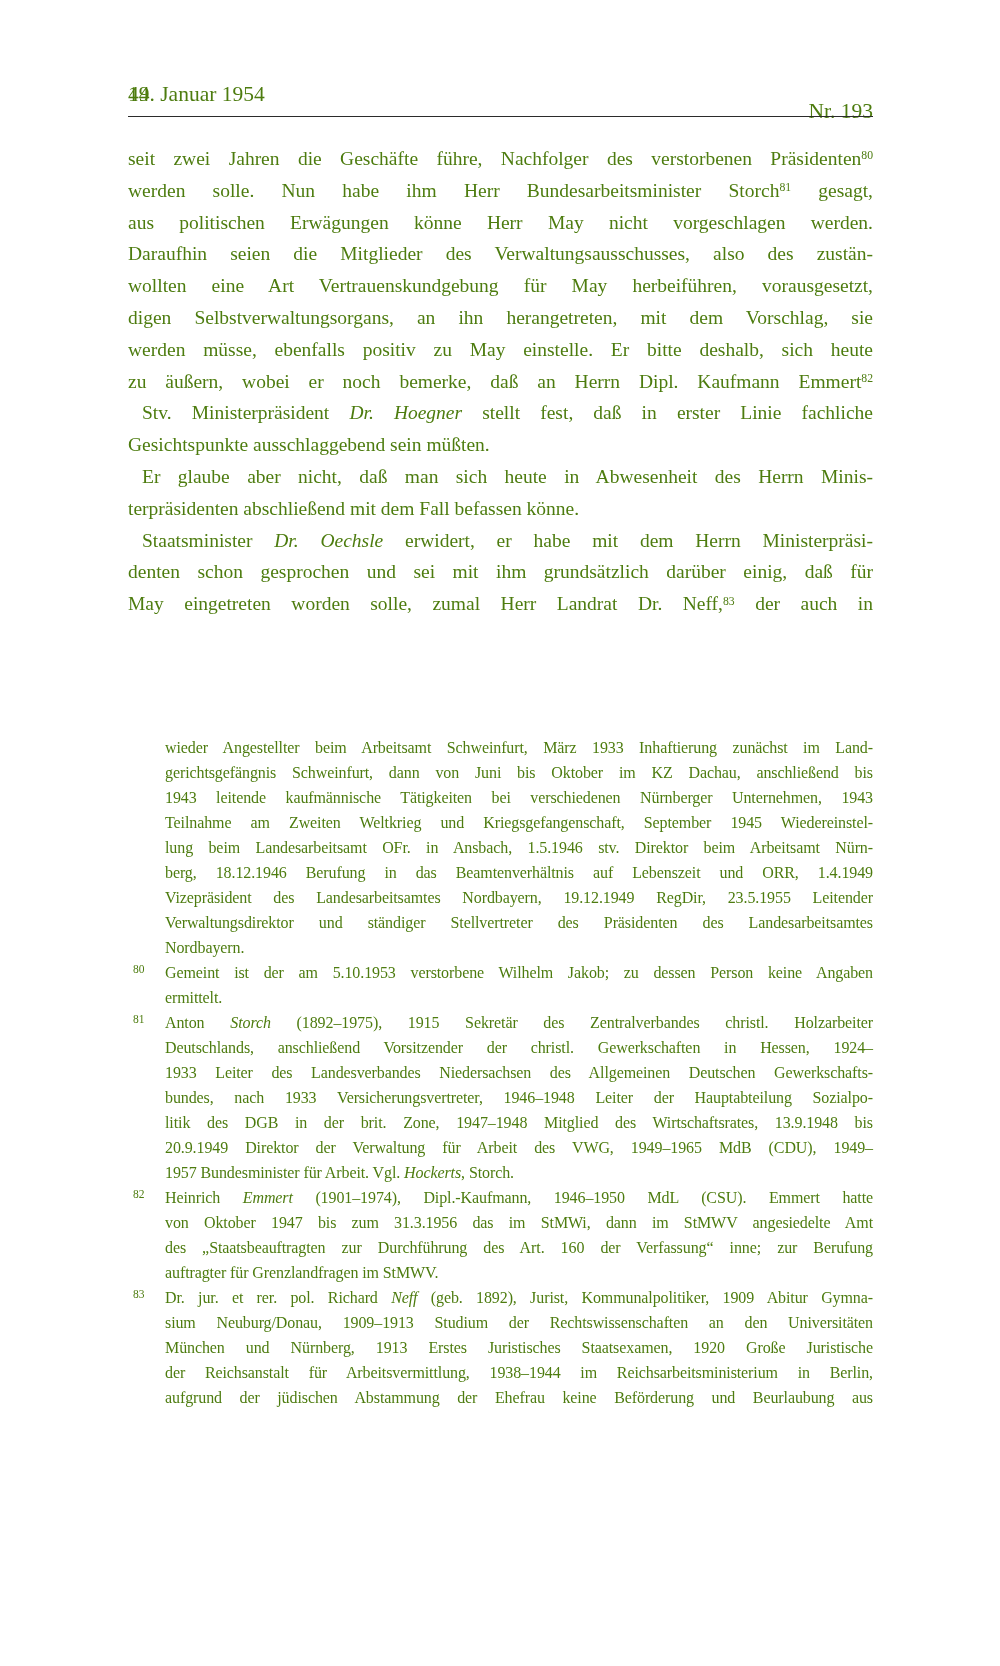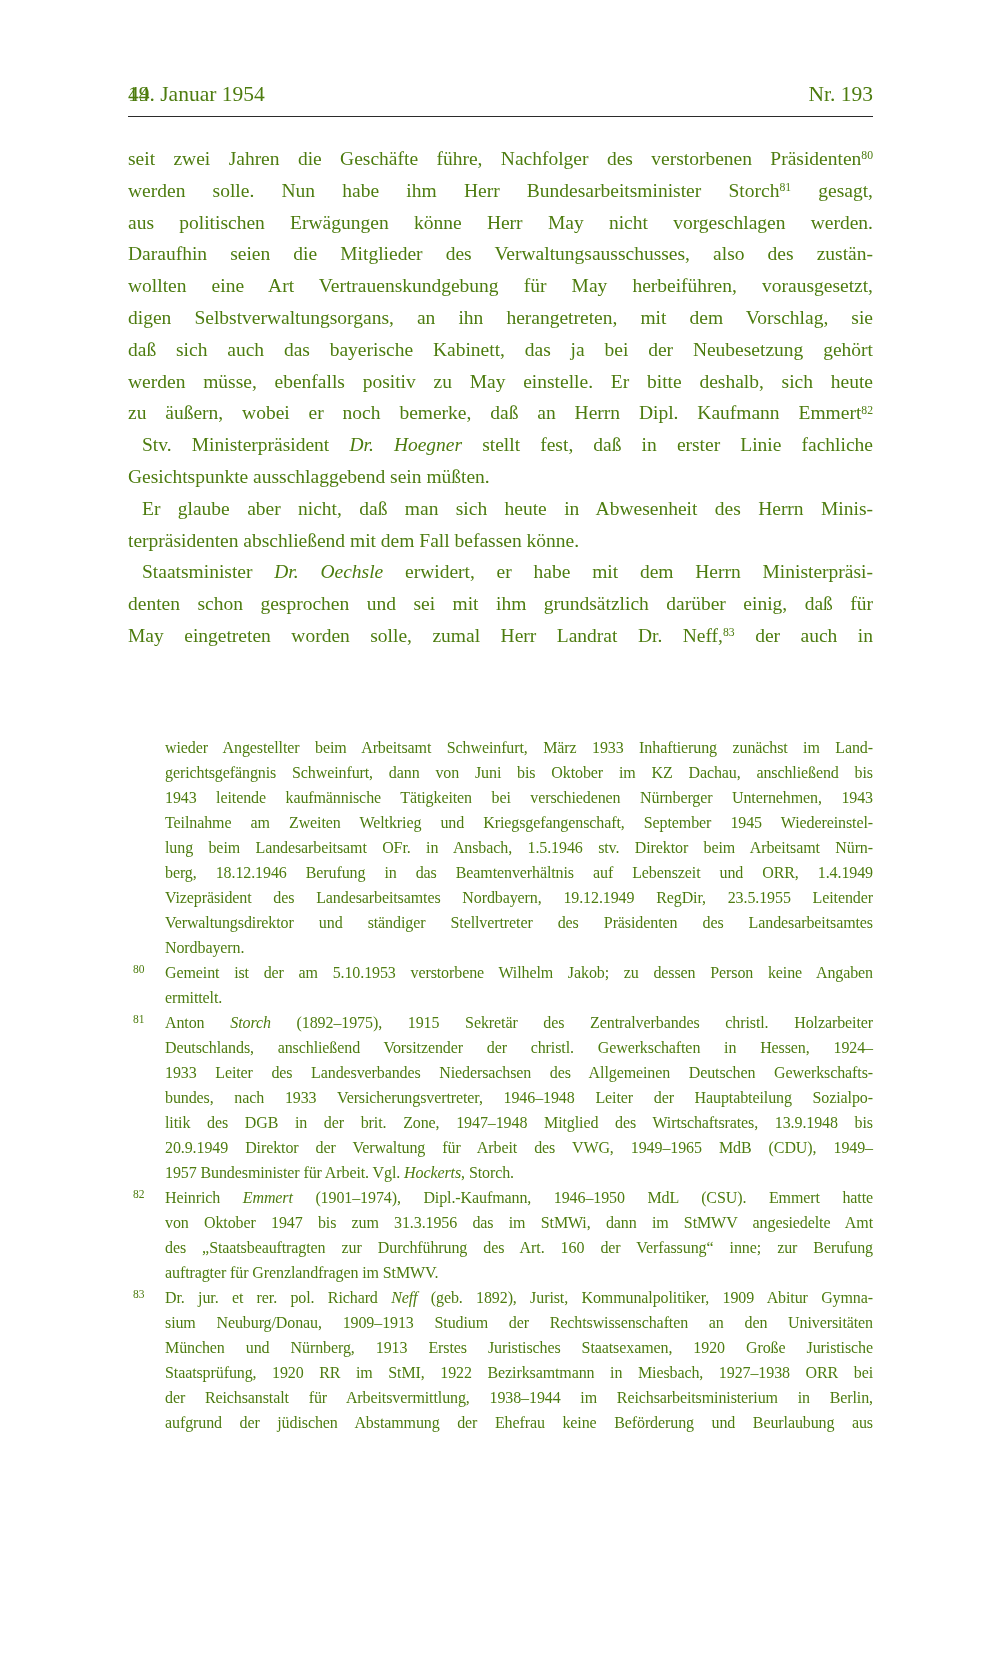--- a/index.html
+++ b/index.html
@@ -15,21 +15,21 @@
   .header {
     position: absolute;
     left: 128px;
     width: 745px;
     top: 82px;
     height: 28px;
     font-size: 21.5px;
   }
   .header .pnum  { position: absolute; left: 0; top: 0; }
   .header .hdate { position: absolute; left: 0; right: 0; top: 0; }
-  .header .dnum  { position: absolute; right: 0; top: 0; }
+  .header .dnum  { position: absolute; right: 0; top: 17px; }
   .rule {
     position: absolute;
     left: 128px;
     width: 745px;
     top: 116px;
     height: 1.2px;
     background: #2b2b2b;
   }
   .body-text {
     position: absolute;
@@ -80,21 +80,20 @@
   </div>
   <div class="rule"></div>
   <div class="body-text">
       <div class="para">
         <div class="line">seit zwei Jahren die Geschäfte führe, Nachfolger des verstorbenen Präsidenten<span class="sup">80</span></div>
         <div class="line">werden solle. Nun habe ihm Herr Bundesarbeitsminister Storch<span class="sup">81</span> gesagt,</div>
         <div class="line">aus politischen Erwägungen könne Herr May nicht vorgeschlagen werden.</div>
         <div class="line">Daraufhin seien die Mitglieder des Verwaltungsausschusses, also des zustän-</div>
         <div class="line">wollten eine Art Vertrauenskundgebung für May herbeiführen, vorausgesetzt,</div>
         <div class="line">digen Selbstverwaltungsorgans, an ihn herangetreten, mit dem Vorschlag, sie</div>
-        <div class="line">daß sich auch das bayerische Kabinett, das ja bei der Neubesetzung gehört</div>
         <div class="line">werden müsse, ebenfalls positiv zu May einstelle. Er bitte deshalb, sich heute</div>
         <div class="line">zu äußern, wobei er noch bemerke, daß an Herrn Dipl. Kaufmann Emmert<span class="sup">82</span></div>
       </div>
       <div class="para">
         <div class="line indent">Stv. Ministerpräsident <span class="it">Dr. Hoegner</span> stellt fest, daß in erster Linie fachliche</div>
         <div class="line last">Gesichtspunkte ausschlaggebend sein müßten.</div>
       </div>
       <div class="para">
         <div class="line indent">Er glaube aber nicht, daß man sich heute in Abwesenheit des Herrn Minis-</div>
         <div class="line last">terpräsidenten abschließend mit dem Fall befassen könne.</div>
@@ -137,18 +136,17 @@
         <div class="line">Heinrich <span class="it">Emmert</span> (1901–1974), Dipl.-Kaufmann, 1946–1950 MdL (CSU). Emmert hatte</div>
         <div class="line">von Oktober 1947 bis zum 31.3.1956 das im StMWi, dann im StMWV angesiedelte Amt</div>
         <div class="line">des „Staatsbeauftragten zur Durchführung des Art. 160 der Verfassung“ inne; zur Berufung</div>
         <div class="line last">auftragter für Grenzlandfragen im StMWV.</div>
       </div>
       <div class="footnote">
         <span class="fn-num">83</span>
         <div class="line">Dr. jur. et rer. pol. Richard <span class="it">Neff</span> (geb. 1892), Jurist, Kommunalpolitiker, 1909 Abitur Gymna-</div>
         <div class="line">sium Neuburg/Donau, 1909–1913 Studium der Rechtswissenschaften an den Universitäten</div>
         <div class="line">München und Nürnberg, 1913 Erstes Juristisches Staatsexamen, 1920 Große Juristische</div>
-        <div class="line">Staatsprüfung, 1920 RR im StMI, 1922 Bezirksamtmann in Miesbach, 1927–1938 ORR bei</div>
         <div class="line">der Reichsanstalt für Arbeitsvermittlung, 1938–1944 im Reichsarbeitsministerium in Berlin,</div>
         <div class="line">aufgrund der jüdischen Abstammung der Ehefrau keine Beförderung und Beurlaubung aus</div>
       </div>
     </div>
 </div>
 
 </body></html>

